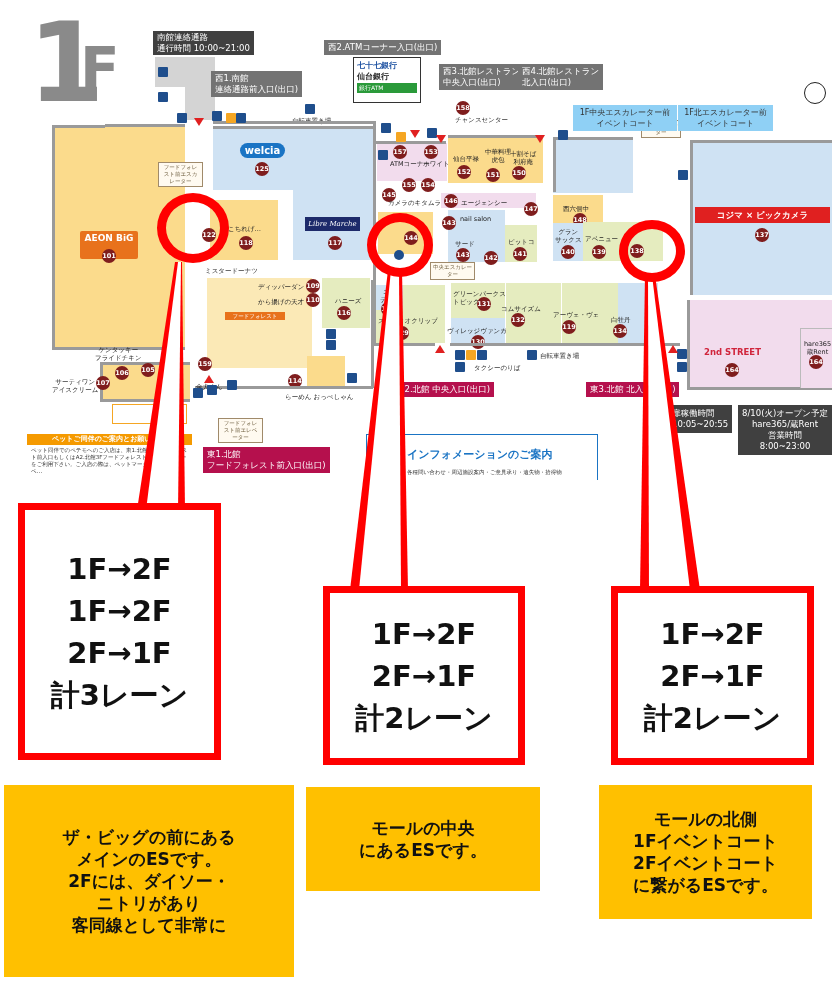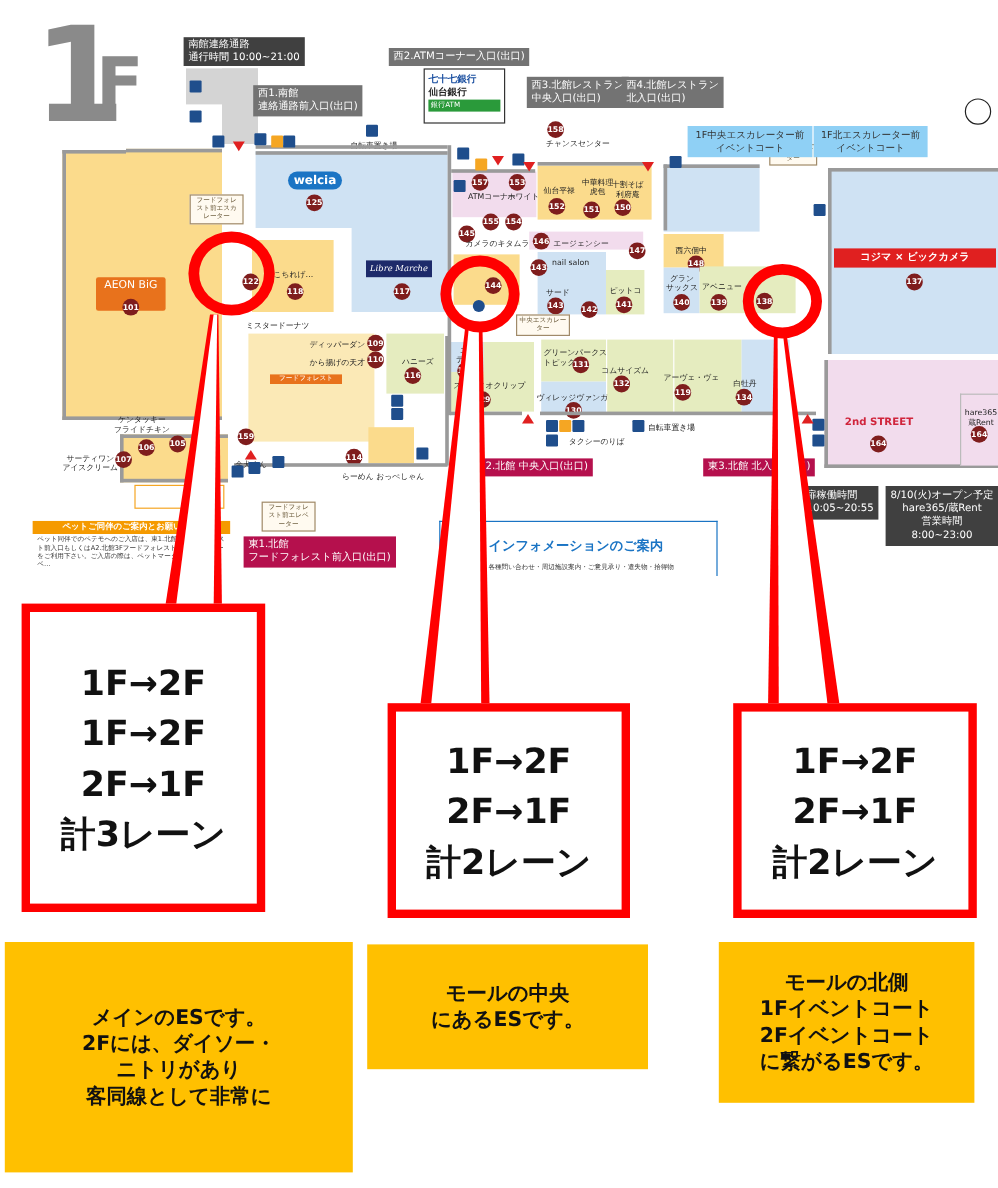--- a/index.html
+++ b/index.html
@@ -40,21 +40,21 @@
 <div class="abs floor-title floor-1">1</div>
 <div class="abs floor-title floor-f">F</div>
 
 <div class="abs" style="left:0;top:0;width:832px;height:480px">
 
   <div class="blk gry" style="left:155px;top:57px;width:60px;height:30px"></div>
   <div class="blk gry" style="left:185px;top:57px;width:30px;height:63px"></div>
 
   <div class="blk yel" style="left:52px;top:125px;width:133px;height:225px;border:3px solid #9a9a9a;border-right:none"></div>
   <div class="blk yel" style="left:105px;top:124px;width:80px;height:30px;border-top:3px solid #9a9a9a"></div>
-  <div class="blk" style="left:80px;top:231px;width:58px;height:28px;background:#e8721c;color:#fff;font-size:9px;font-weight:normal;text-align:center;line-height:15px;border-radius:2px">AEON BiG</div>
+  <div class="blk" style="left:80px;top:231px;width:58px;height:28px;background:#e8721c;color:#fff;font-size:9px;font-weight:bold;text-align:center;line-height:15px;border-radius:2px">AEON BiG</div>
   <div class="num" style="left:102px;top:249px">101</div>
 
   <div class="blk blu" style="left:213px;top:126px;width:160px;height:64px;border-top:3px solid #9a9a9a"></div>
   <div class="blk blu" style="left:293px;top:190px;width:80px;height:70px"></div>
   <div class="blk" style="left:240px;top:143px;width:45px;height:15px;background:#1a74c4;color:#fff;font-size:10px;font-weight:bold;text-align:center;line-height:15px;border-radius:8px">welcia</div>
   <div class="num" style="left:255px;top:162px">125</div>
   <div class="blk" style="left:305px;top:217px;width:55px;height:14px;background:#1d2a6a;color:#fff;font-size:7px;font-style:italic;text-align:center;line-height:14px;font-family:'DejaVu Serif',serif">Libre Marche</div>
   <div class="num" style="left:328px;top:236px">117</div>
 
   <div class="blk yel" style="left:210px;top:200px;width:68px;height:60px"></div>
@@ -309,20 +309,21 @@
   <div class="line">2F→1F</div>
   <div class="line">計2レーン</div>
 </div>
 <div class="callout" style="left:611px;top:586px;width:203px;height:179px">
   <div class="line">1F→2F</div>
   <div class="line">2F→1F</div>
   <div class="line">計2レーン</div>
 </div>
 
 <div class="note" style="left:4px;top:785px;width:290px;height:192px">
+  <div class="line">ザ・ビッグの前にある</div>
   <div class="line">メインのESです。</div>
   <div class="line">2Fには、ダイソー・</div>
   <div class="line">ニトリがあり</div>
   <div class="line">客同線として非常に</div>
 </div>
 <div class="note" style="left:306px;top:787px;width:234px;height:104px">
   <div class="line">モールの中央</div>
   <div class="line">にあるESです。</div>
 </div>
 <div class="note" style="left:599px;top:785px;width:213px;height:134px">

